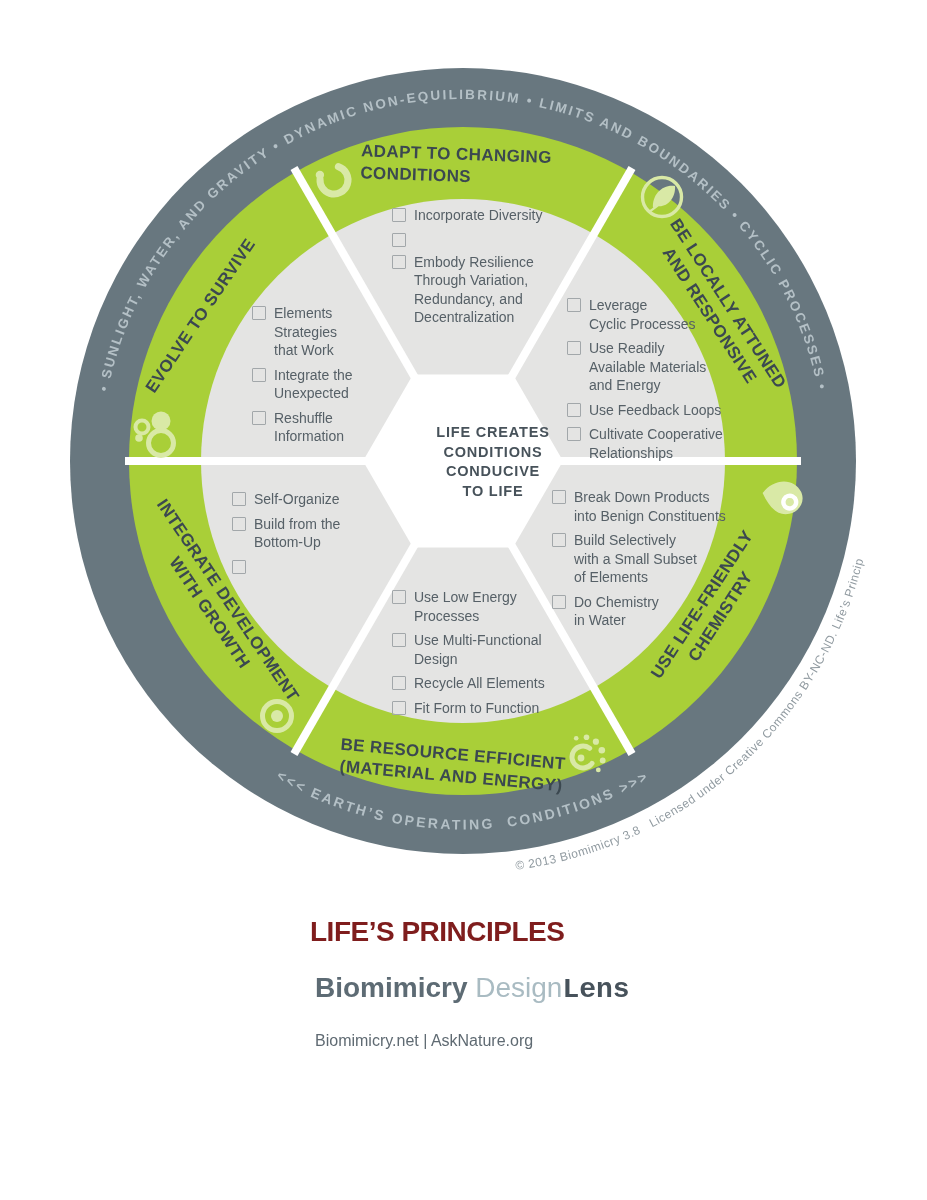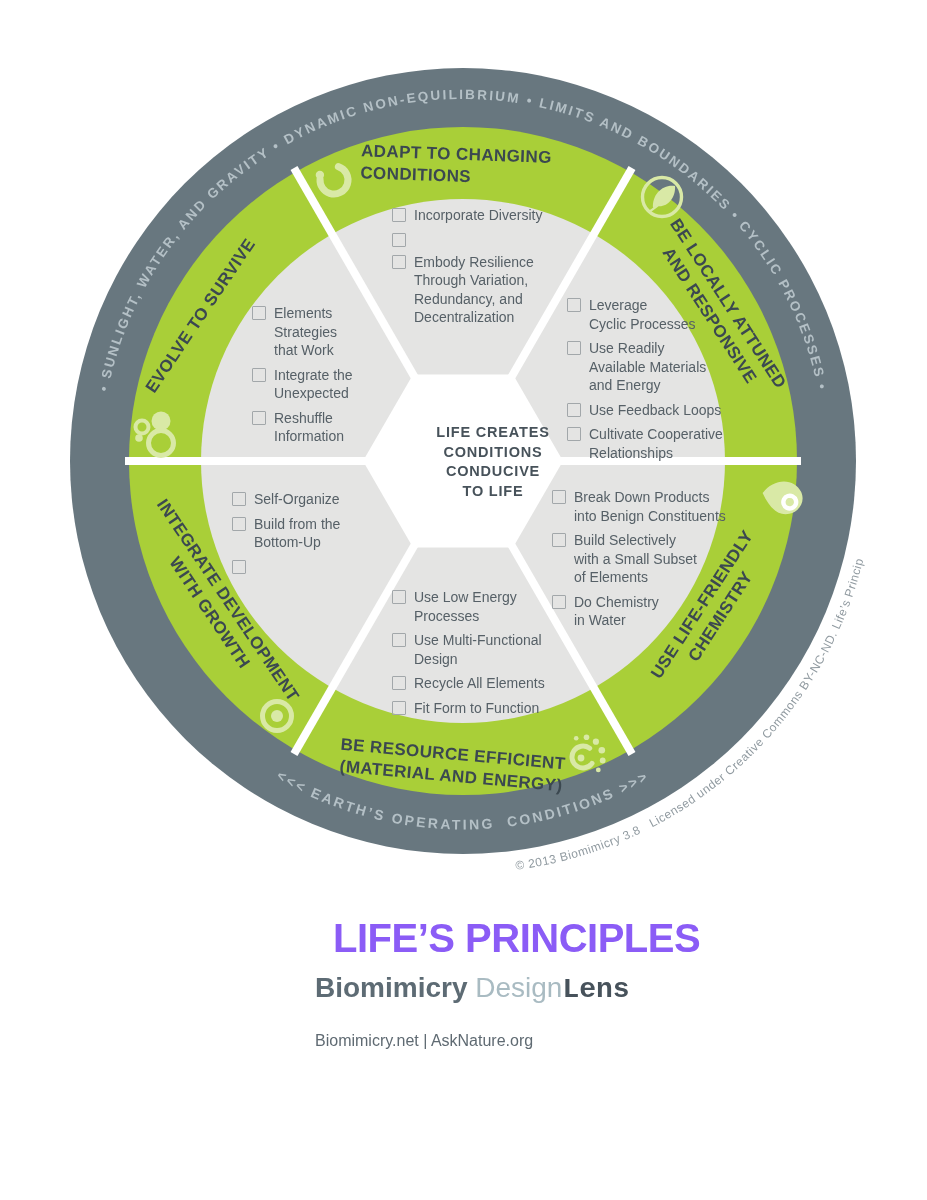--- a/index.html
+++ b/index.html
@@ -14,22 +14,22 @@
   .wedge-list{position:absolute;}
   .item{display:flex;gap:8px;margin-bottom:6px;}
   .box{flex:none;width:12px;height:12px;border:1.5px solid #a2a7aa;margin-top:2px;
        background:transparent;border-radius:1px;}
   .itext{font-size:14px;line-height:18.5px;color:#566067;white-space:pre-line;}
   
   .center-text{position:absolute;left:463px;top:462px;transform:translate(-50%,-50%);
                text-align:center;font-size:14.5px;line-height:19.5px;color:#47525a;
                letter-spacing:.8px;font-weight:bold;white-space:pre-line;margin-left:30px;}
   
-  .title{position:absolute;left:333px;top:916px;font-size:40px;font-weight:bold;
-         color:#8b5cf6;letter-spacing:-.5px;}
+  .title{position:absolute;left:310px;top:916px;font-size:28px;font-weight:bold;
+         color:#7f1d1d;letter-spacing:-.5px;}
   .subtitle{position:absolute;left:315px;top:972px;font-size:28px;}
   .sub-b{font-weight:bold;color:#5d6b74;}
   .sub-l{font-weight:normal;color:#a9bbc2;}
   .sub-d{font-weight:bold;color:#47525b;font-family:Liberation Mono, monospace;}
   .urls{position:absolute;left:315px;top:1032px;font-size:16px;color:#5f6a72;}
   svg text{font-family:"Liberation Sans", sans-serif;}
 </style>
 </head>
 <body>
 

